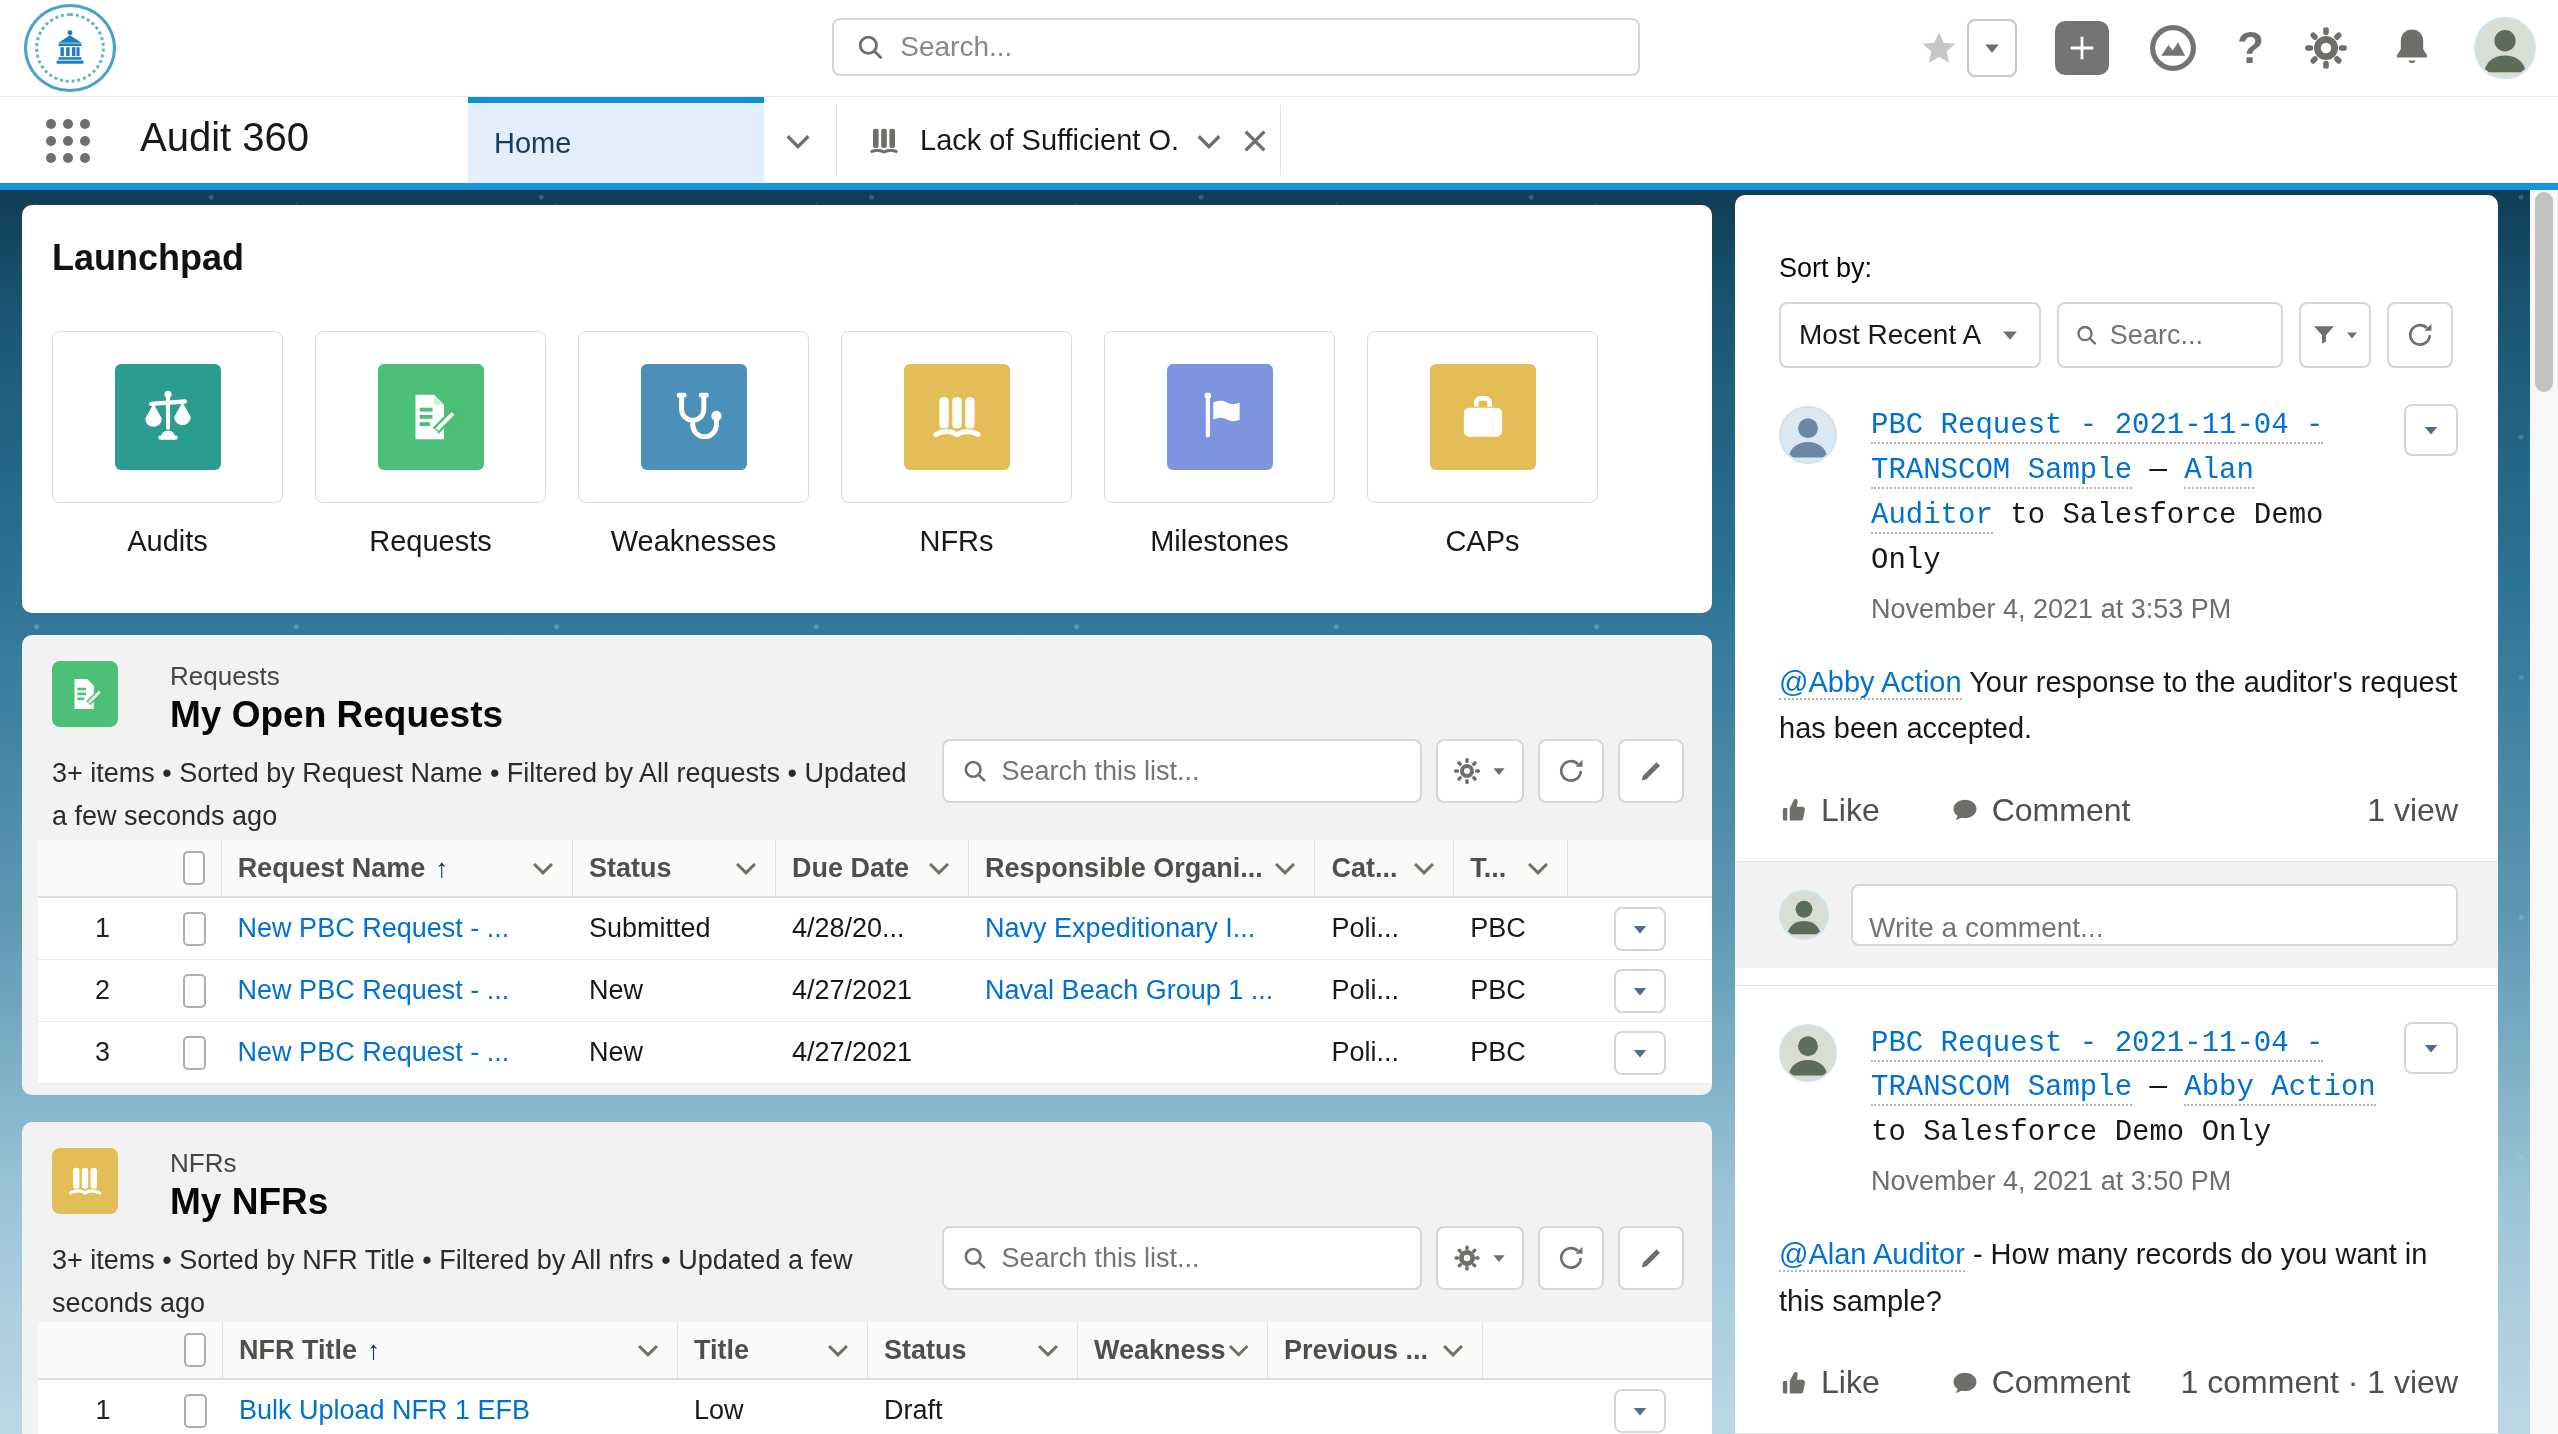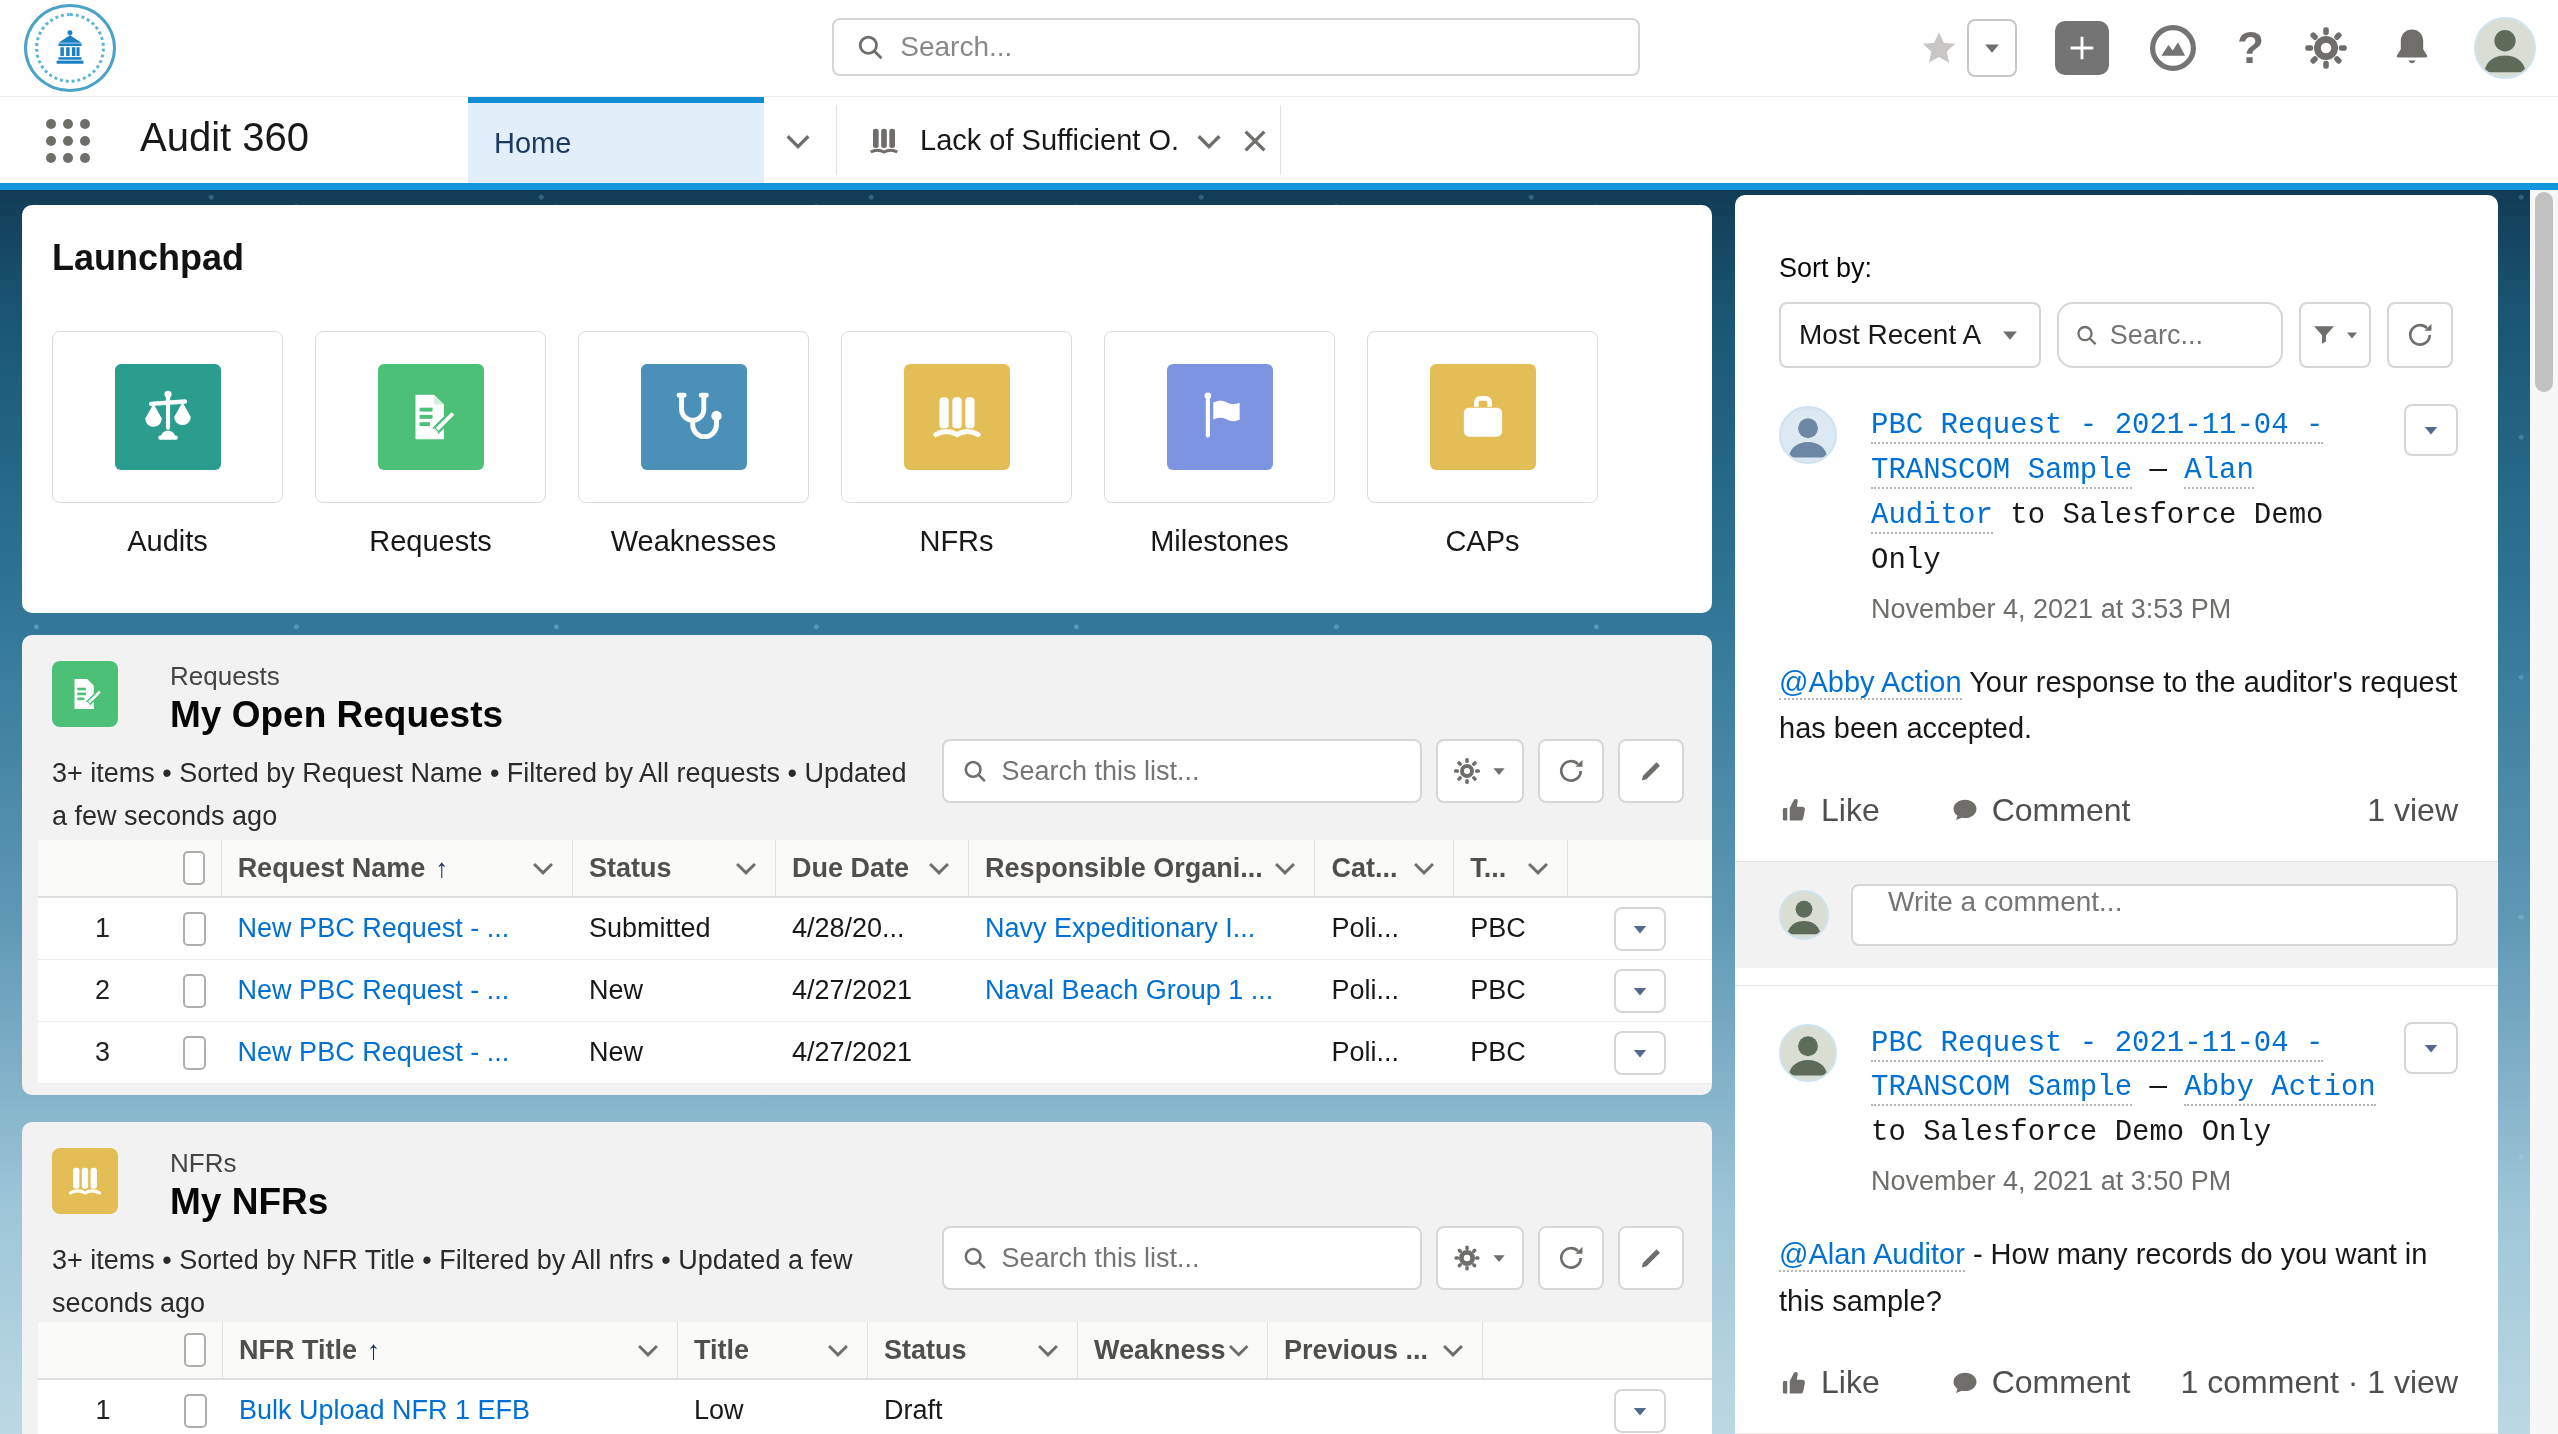--- a/index.html
+++ b/index.html
@@ -112,21 +112,21 @@
             display:flex; align-items:center; justify-content:center; }
 
   
   .feed { position:absolute; left:1735px; top:195px; width:763px; height:1270px; background:#fff;
           border-radius:10px; overflow:hidden; }
   .feed-sort-label { margin:58px 0 0 44px; font-size:27px; color:#080707; }
   .feed-controls { display:flex; gap:16px; margin:18px 40px 0 44px; }
   .sortdd { width:262px; height:66px; border:2px solid #d8d6d4; border-radius:8px; background:#fff;
             display:flex; align-items:center; justify-content:space-between; padding:0 18px; font-size:28px; color:#181818; }
   .sortdd .txt { overflow:hidden; white-space:nowrap; max-width:196px; }
-  .feed-search { width:226px; height:66px; border:2px solid #d8d6d4; border-radius:16px; background:#fff;
+  .feed-search { width:226px; height:66px; border:2px solid #d8d6d4; border-radius:8px; background:#fff;
             display:flex; align-items:center; gap:12px; padding:0 16px; }
   .feed-search input { border:none; outline:none; font:inherit; font-size:27px; color:#706e6b; width:100%; }
   .sqbtn { width:72px; height:66px; border:2px solid #d8d6d4; border-radius:8px; background:#fff;
             display:flex; align-items:center; justify-content:center; gap:6px; }
 
   .post { position:relative; padding:36px 40px 0 44px; }
   .post-head { position:relative; padding-left:92px; min-height:100px; padding-right:70px; }
   .post-avatar { position:absolute; left:0; top:2px; }
   .av-56 { width:58px; height:58px; }
   .post-title { font-size:29px; line-height:1.55; color:#181818;font-family:Liberation Mono, monospace; }
@@ -135,21 +135,21 @@
   .post-menu { position:absolute; right:0; top:0; width:54px; height:52px; border:2px solid #d8d6d4;
                border-radius:8px; background:#fff; display:flex; align-items:center; justify-content:center; }
   .post-body { margin-top:34px; font-size:29px; line-height:1.6; color:#181818; }
   .post-foot { display:flex; gap:14px; margin-top:40px; padding-bottom:32px; font-size:32px; color:#514f4d; }
   .foot-btn { display:flex; align-items:center; gap:12px; }
   .foot-stats { margin-left:auto; color:#514f4d; }
   .comment-band { background:#f3f2f2; border-top:1px solid #e5e4e3; padding:22px 40px 22px 44px;
                   display:flex; align-items:center; gap:22px; }
   .av-48 { width:50px; height:50px; }
   .comment-input { flex:1; height:62px; border:2px solid #d8d6d4; border-radius:8px; background:#fff;
-                   display:flex; align-items:flex-start; padding:0 35px; }
+                   display:flex; align-items:flex-end; padding:0 16px; }
   .comment-input input { border:none; outline:none; font:inherit; font-size:28px; color:#706e6b; width:100%; }
   .feed-divider { height:18px; background:#fff; border-bottom:1px solid #e5e4e3; }
   .inline-comment { position:relative; background:#f3f2f2; border-top:1px solid #e5e4e3;
                     padding:28px 40px 40px 44px; }
   .ic-avatar { position:absolute; left:44px; top:30px; }
   .av-44 { width:46px; height:46px; }
   .ic-body { margin-left:92px; padding-right:60px; }
   .ic-author { font-size:28px; }
   .ic-caret { position:absolute; right:36px; top:34px; }
 

